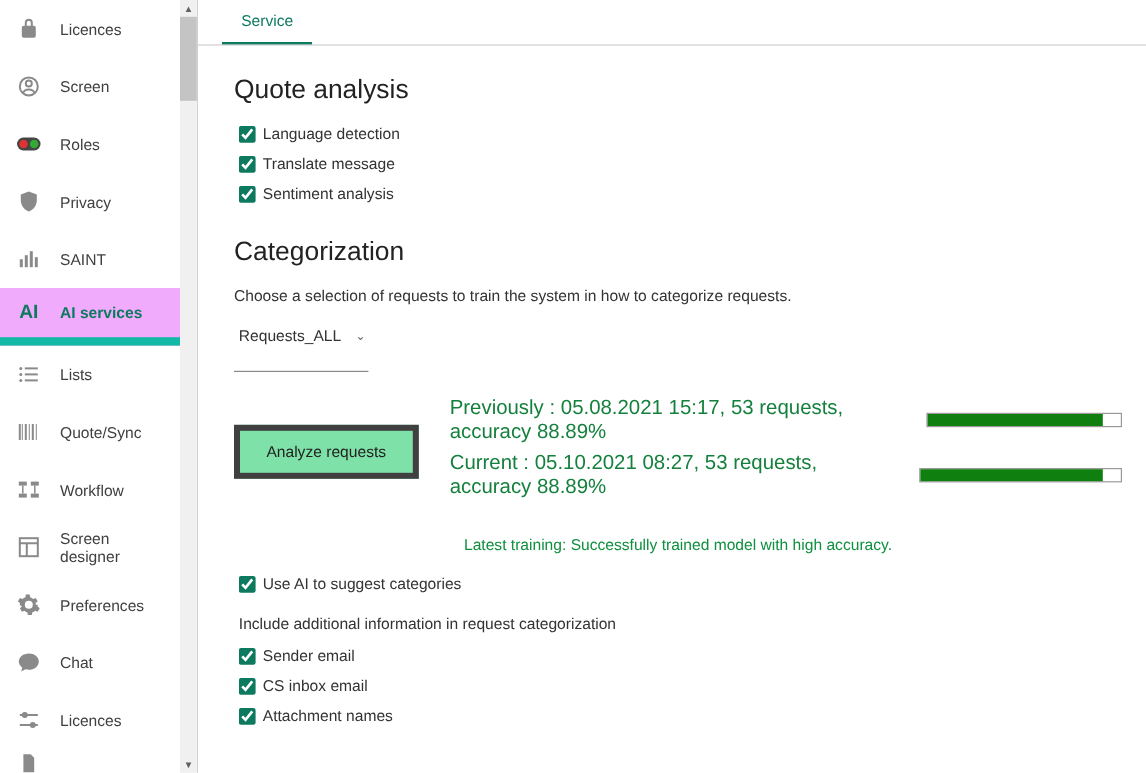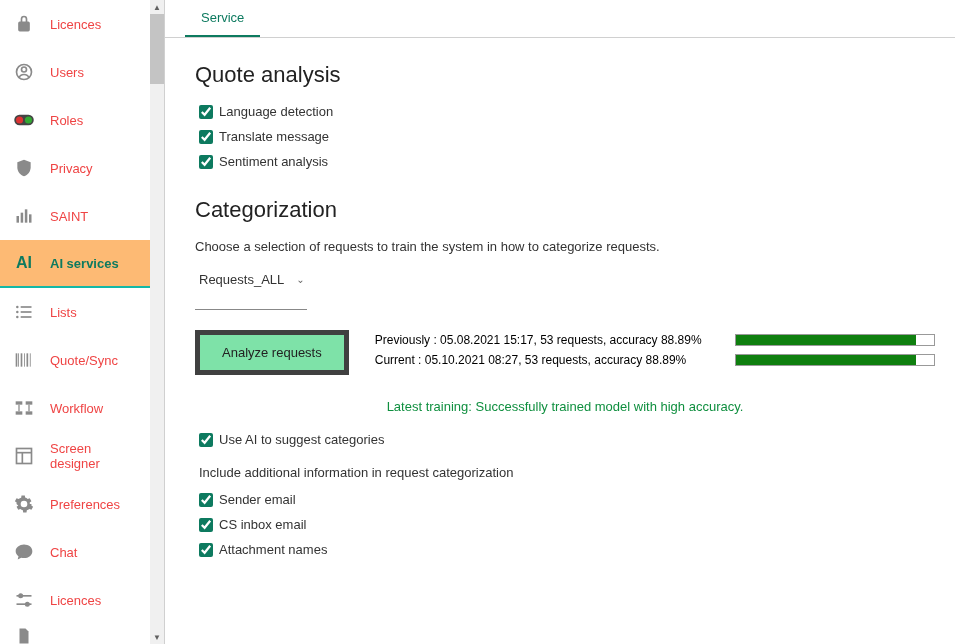--- a/index.html
+++ b/index.html
@@ -61,28 +61,28 @@
     .sidebar-scrollbar-arrow.bottom { bottom: 0; }
     .sidebar-items {
       padding-right: 14px;
     }
     .sidebar-item {
       display: flex;
       align-items: center;
       height: 48px;
       padding: 0 12px;
       cursor: pointer;
-      color: #ef4444;
+      color: #404040;
       font-size: 13px;
     }
     .sidebar-item.active {
       color: #0d7a5f;
       font-weight: 600;
-      border-bottom: 2px solid #14b8a6;
-      background: #fdba74;
+      border-bottom: 7px solid #14b8a6;
+      background: #f0abfc;
     }
     .sidebar-item .icon {
       width: 24px;
       height: 24px;
       margin-right: 14px;
       display: flex;
       align-items: center;
       justify-content: center;
       flex-shrink: 0;
     }
@@ -170,22 +170,22 @@
       flex: 1;
     }
     .training-line {
       display: flex;
       align-items: center;
       justify-content: space-between;
       margin-bottom: 6px;
       gap: 20px;
     }
     .training-text {
-      font-size: 12px;
-      color: #000000;
+      font-size: 17px;
+      color: #15803d;
     }
     .progress-bar {
       width: 200px;
       height: 12px;
       border: 1px solid #999;
       background: #fff;
       position: relative;
     }
     .progress-fill {
       height: 100%;
@@ -218,21 +218,21 @@
       <span>Licences</span>
     </div>
     <div class="sidebar-item">
       <span class="icon">
         <svg viewBox="0 0 24 24" width="20" height="20" fill="none" stroke="#8a8a8a" stroke-width="2">
             <circle cx="12" cy="12" r="9"></circle>
             <circle cx="12" cy="9" r="3"></circle>
             <path d="M6 19c1-3 4-4 6-4s5 1 6 4"></path>
           </svg>
       </span>
-      <span>Users</span>
+      <span>Screen</span>
     </div>
     <div class="sidebar-item">
       <span class="icon">
         <svg viewBox="0 0 24 18" width="22" height="16">
             <rect x="1" y="3" width="22" height="12" rx="6" fill="#444"></rect>
             <circle cx="7" cy="9" r="4" fill="#d33"></circle>
             <circle cx="17" cy="9" r="4" fill="#3a3"></circle>
           </svg>
       </span>
       <span>Roles</span>

